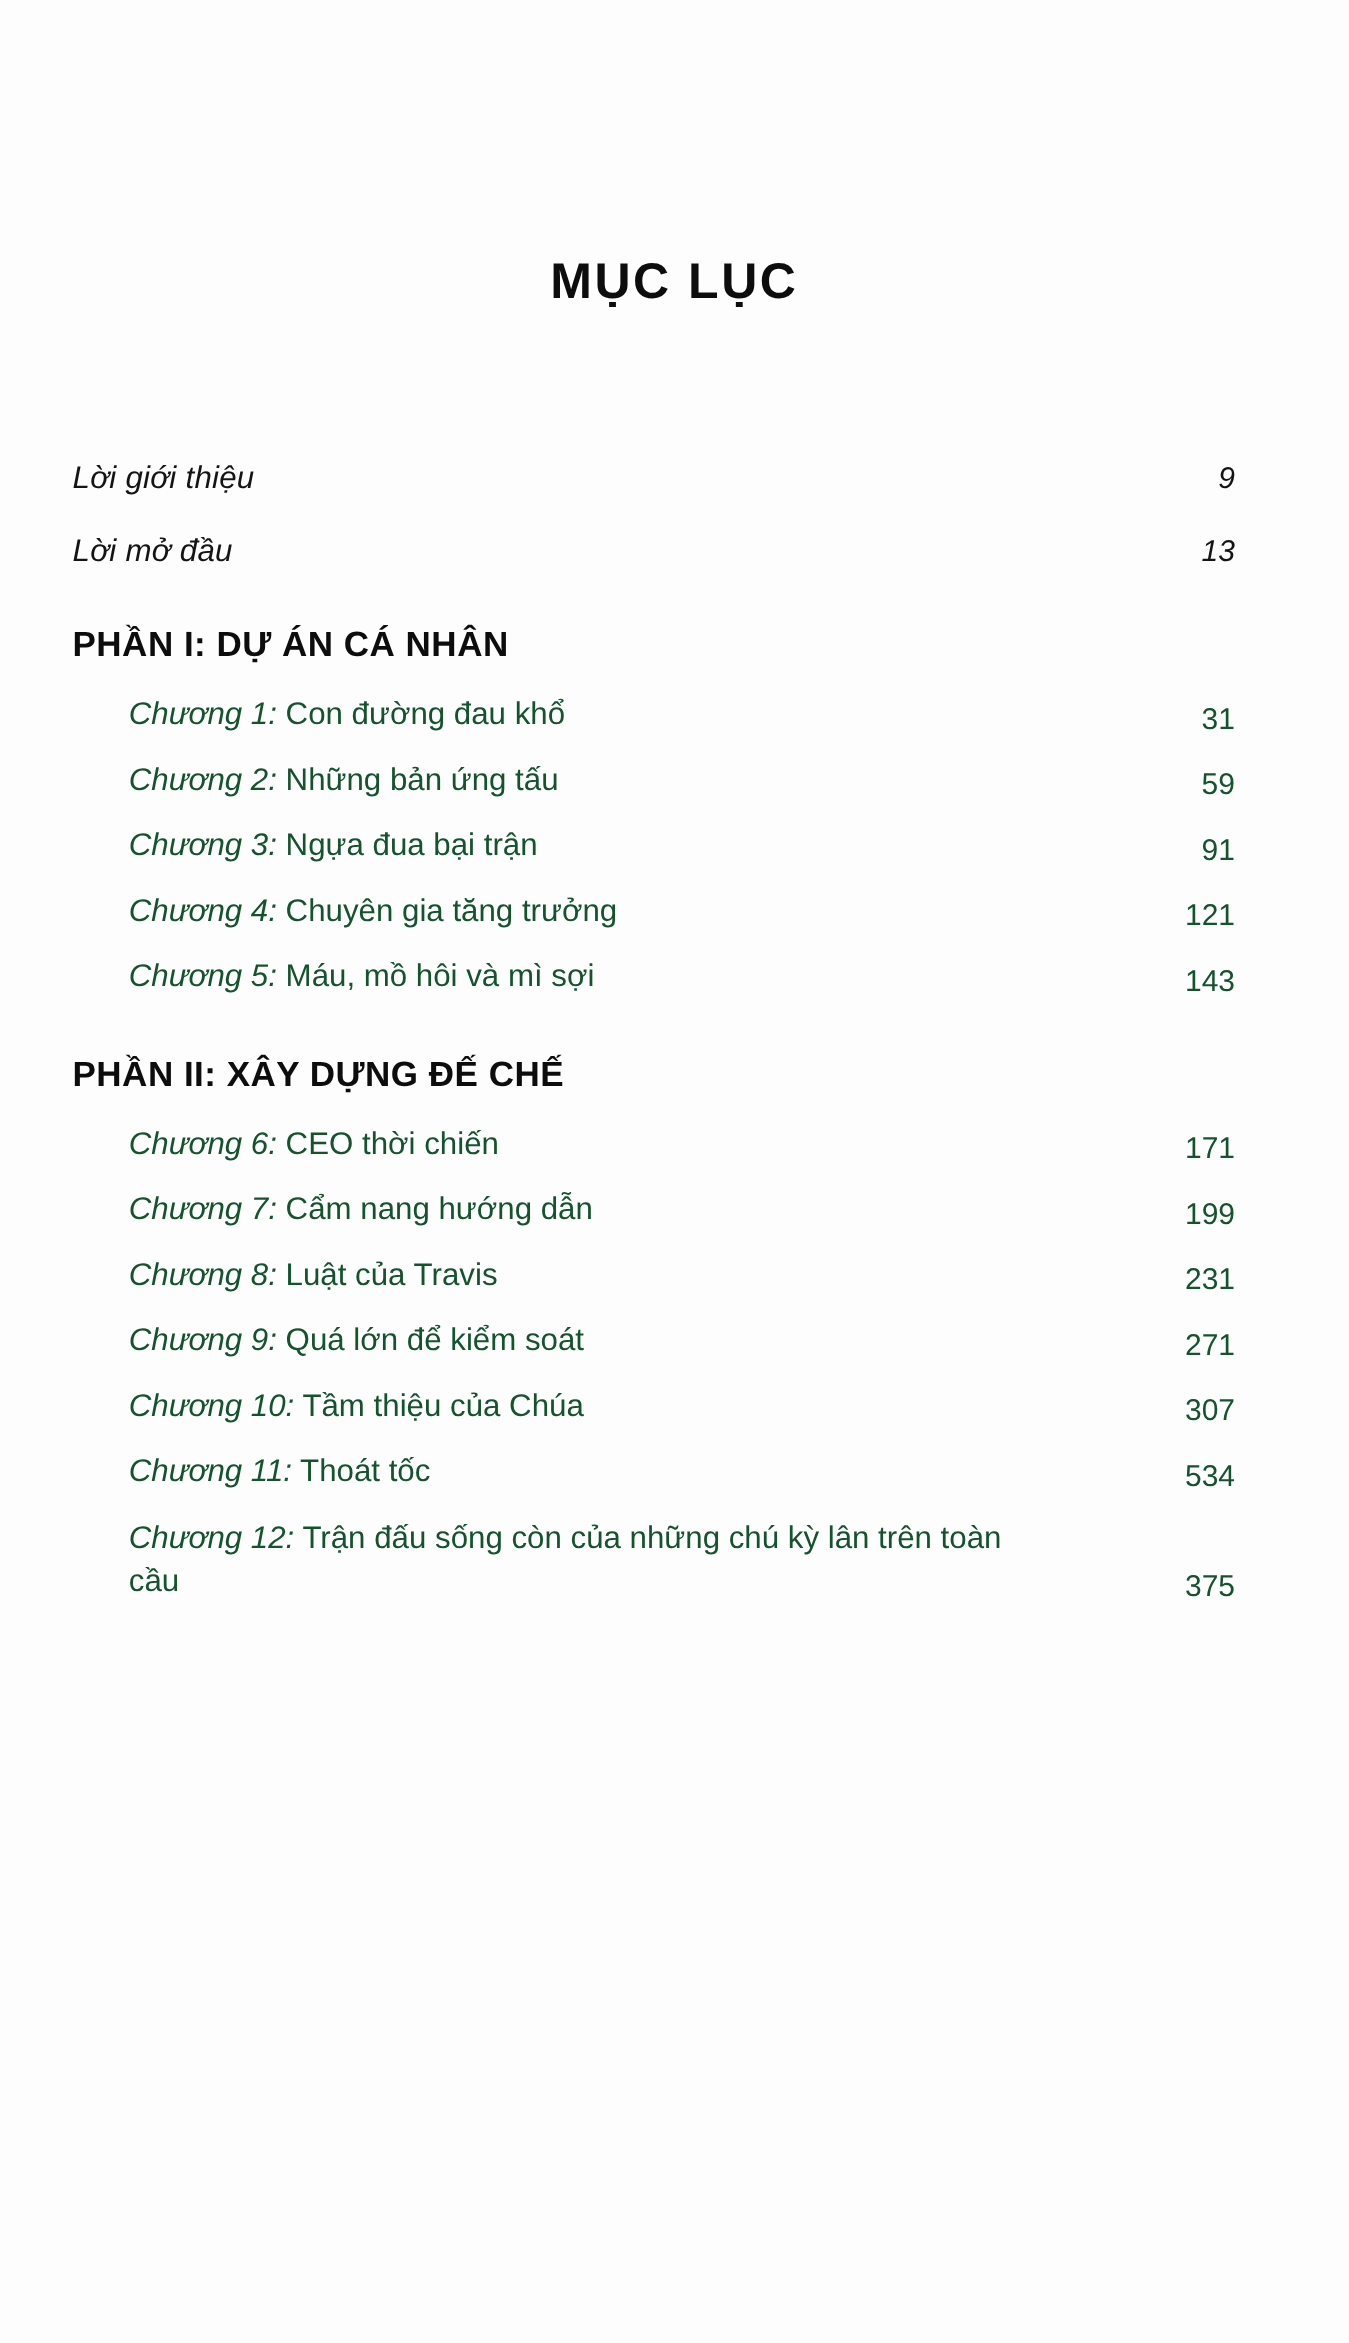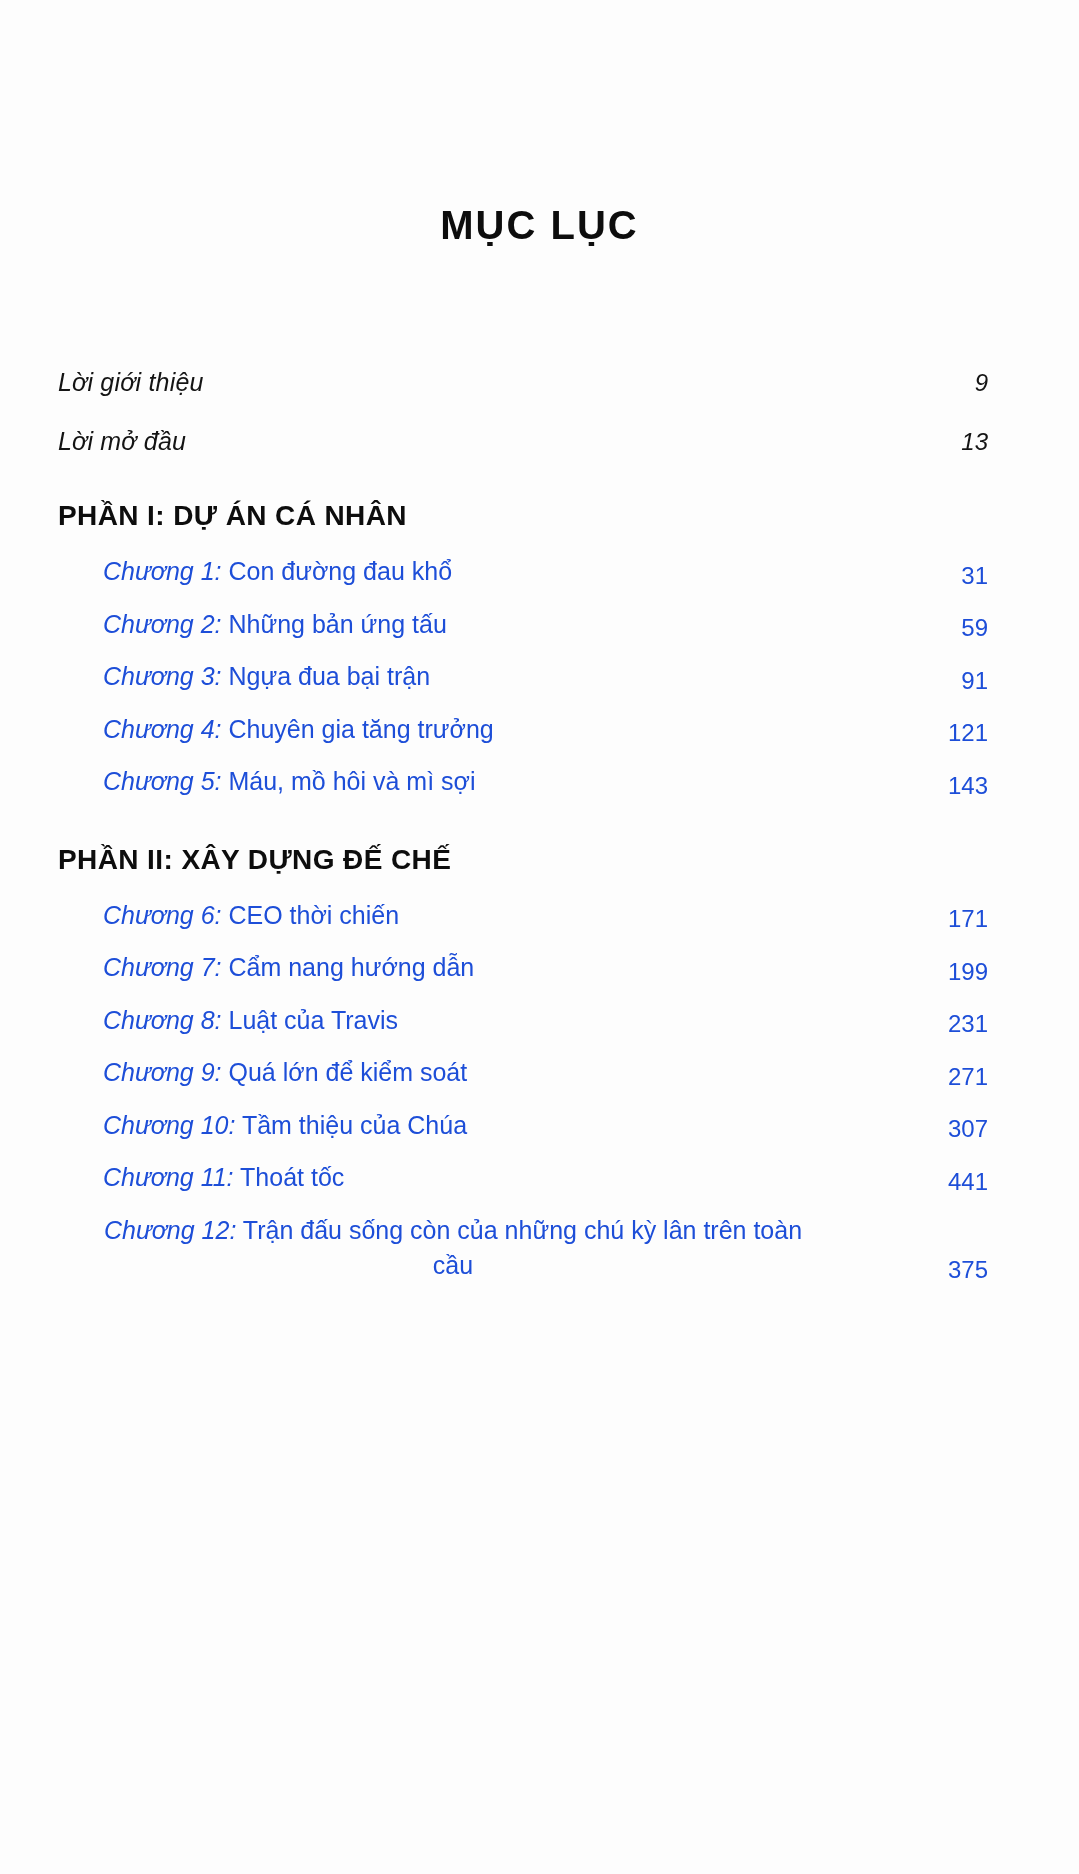--- a/index.html
+++ b/index.html
@@ -48,21 +48,20 @@
   .row {
     display: flex;
     align-items: baseline;
     justify-content: space-between;
     width: 100%;
   }
 
   .row .label {
     flex: 0 1 auto;
     white-space: nowrap;
-    text-align: center;
   }
 
   .row .page-num {
     flex: 0 0 auto;
     text-align: right;
     font-variant-numeric: lining-nums;
   }
 
   
   .front-row {
@@ -87,21 +86,21 @@
     color: #0d0d0d;
     margin-top: 44px;
     margin-bottom: 22px;
     white-space: nowrap;
   }
 
   
   .chapter-row {
     margin-bottom: 17px;
     font-size: 25px;
-    color: #1d4ed8;
+    color: #14532d;
     padding-left: 45px;
     box-sizing: border-box;
   }
   .chapter-row .label {
     white-space: normal;
     max-width: 700px;
     line-height: 1.42;
   }
   .chapter-row .chap-no {
     font-style: italic;
@@ -188,21 +187,21 @@
       <div class="row chapter-row">
         <span class="label"><span class="chap-no">Chương 9:</span> <span class="chap-title">Quá lớn để kiểm soát</span></span>
         <span class="page-num">271</span>
       </div>
       <div class="row chapter-row">
         <span class="label"><span class="chap-no">Chương 10:</span> <span class="chap-title">Tầm thiệu của Chúa</span></span>
         <span class="page-num">307</span>
       </div>
       <div class="row chapter-row">
         <span class="label"><span class="chap-no">Chương 11:</span> <span class="chap-title">Thoát tốc</span></span>
-        <span class="page-num">441</span>
+        <span class="page-num">534</span>
       </div>
       <div class="row chapter-row two-line">
         <span class="label"><span class="chap-no">Chương 12:</span> <span class="chap-title">Trận đấu sống còn của những chú kỳ lân trên toàn cầu</span></span>
         <span class="page-num">375</span>
       </div>
     </div>
 
 </div>
 
 </body></html>

